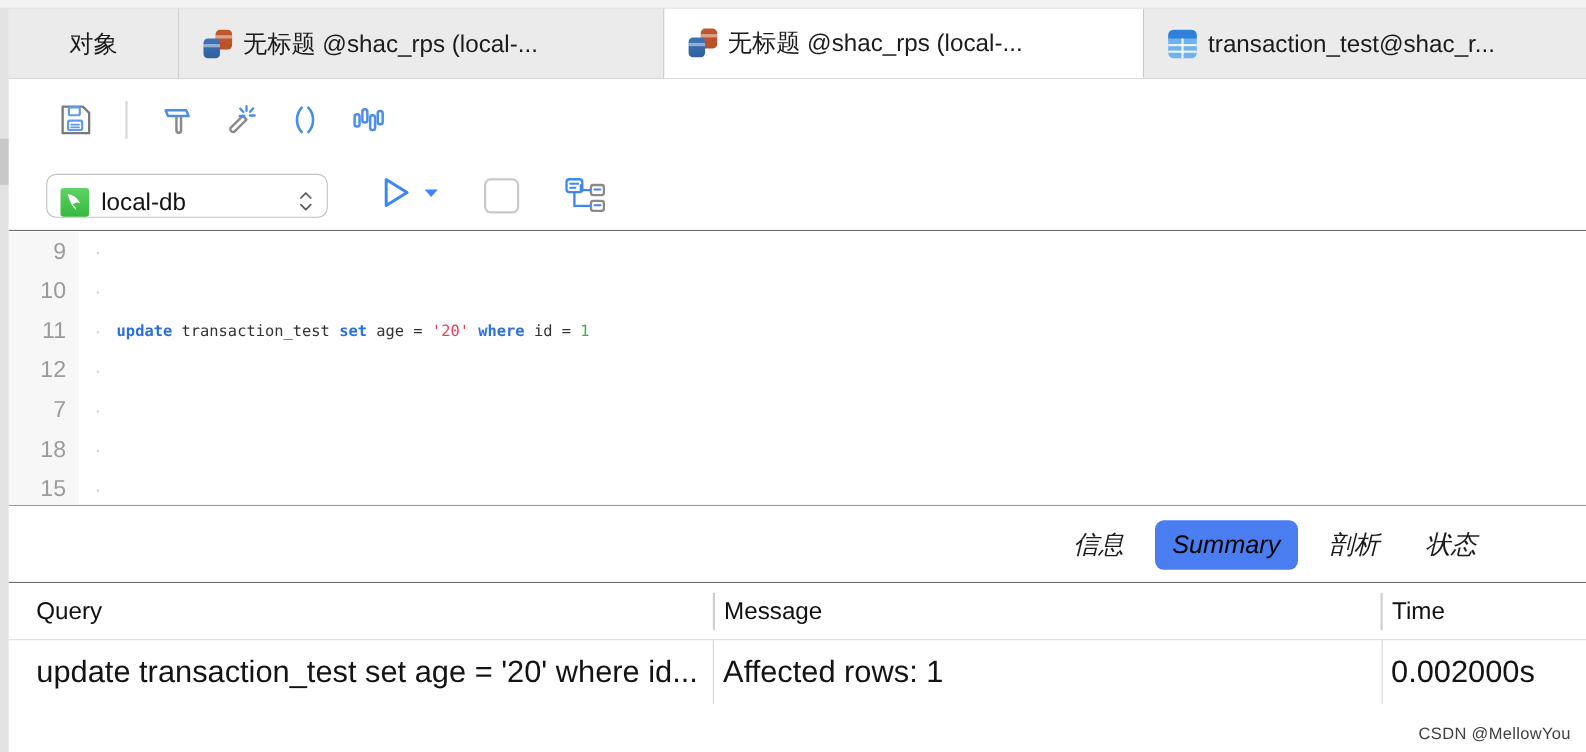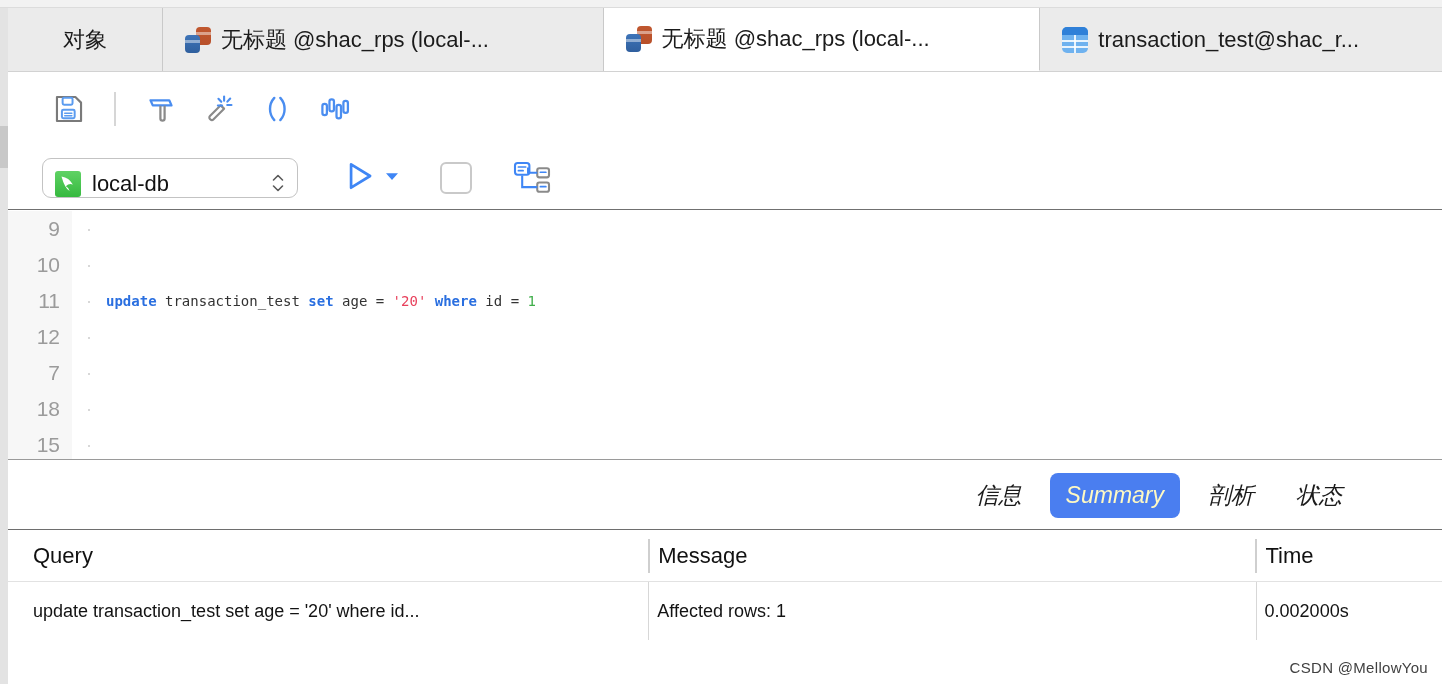--- a/index.html
+++ b/index.html
@@ -302,21 +302,21 @@
   }
   .rtab {
     font-size: 23px;
     color: #1b1b1b;
     padding: 7px 14px;
     border-radius: 8px;
     white-space: nowrap;
   }
   .rtab.sel {
     background: #4a7ef0;
-    color: #fef9c3;
+    color: #000000;
     padding: 9px 16px;
   }
 
   
   .grid {
     position: absolute;
     left: 8px; top: 531px;
     width: 1434px; height: 153px;
     background: #ffffff;
   }
@@ -327,21 +327,21 @@
     border-bottom: 1px solid #e2e2e2;
     box-sizing: border-box;
   }
   .grid-row {
     display: flex;
     height: 58px;
     align-items: center;
     box-sizing: border-box;
   }
   .cell {
-    font-size: 18px;
+    font-size: 28px;
     color: #131313;
     box-sizing: border-box;
     white-space: nowrap;
     overflow: hidden;
     display: flex;
     align-items: center;
     height: 100%;
   }
   .cell.q { width: 743px; padding-left: 25px; }
   .cell.m { width: 707px; padding-left: 8px; border-left: 1px solid #d7d7d7; }

